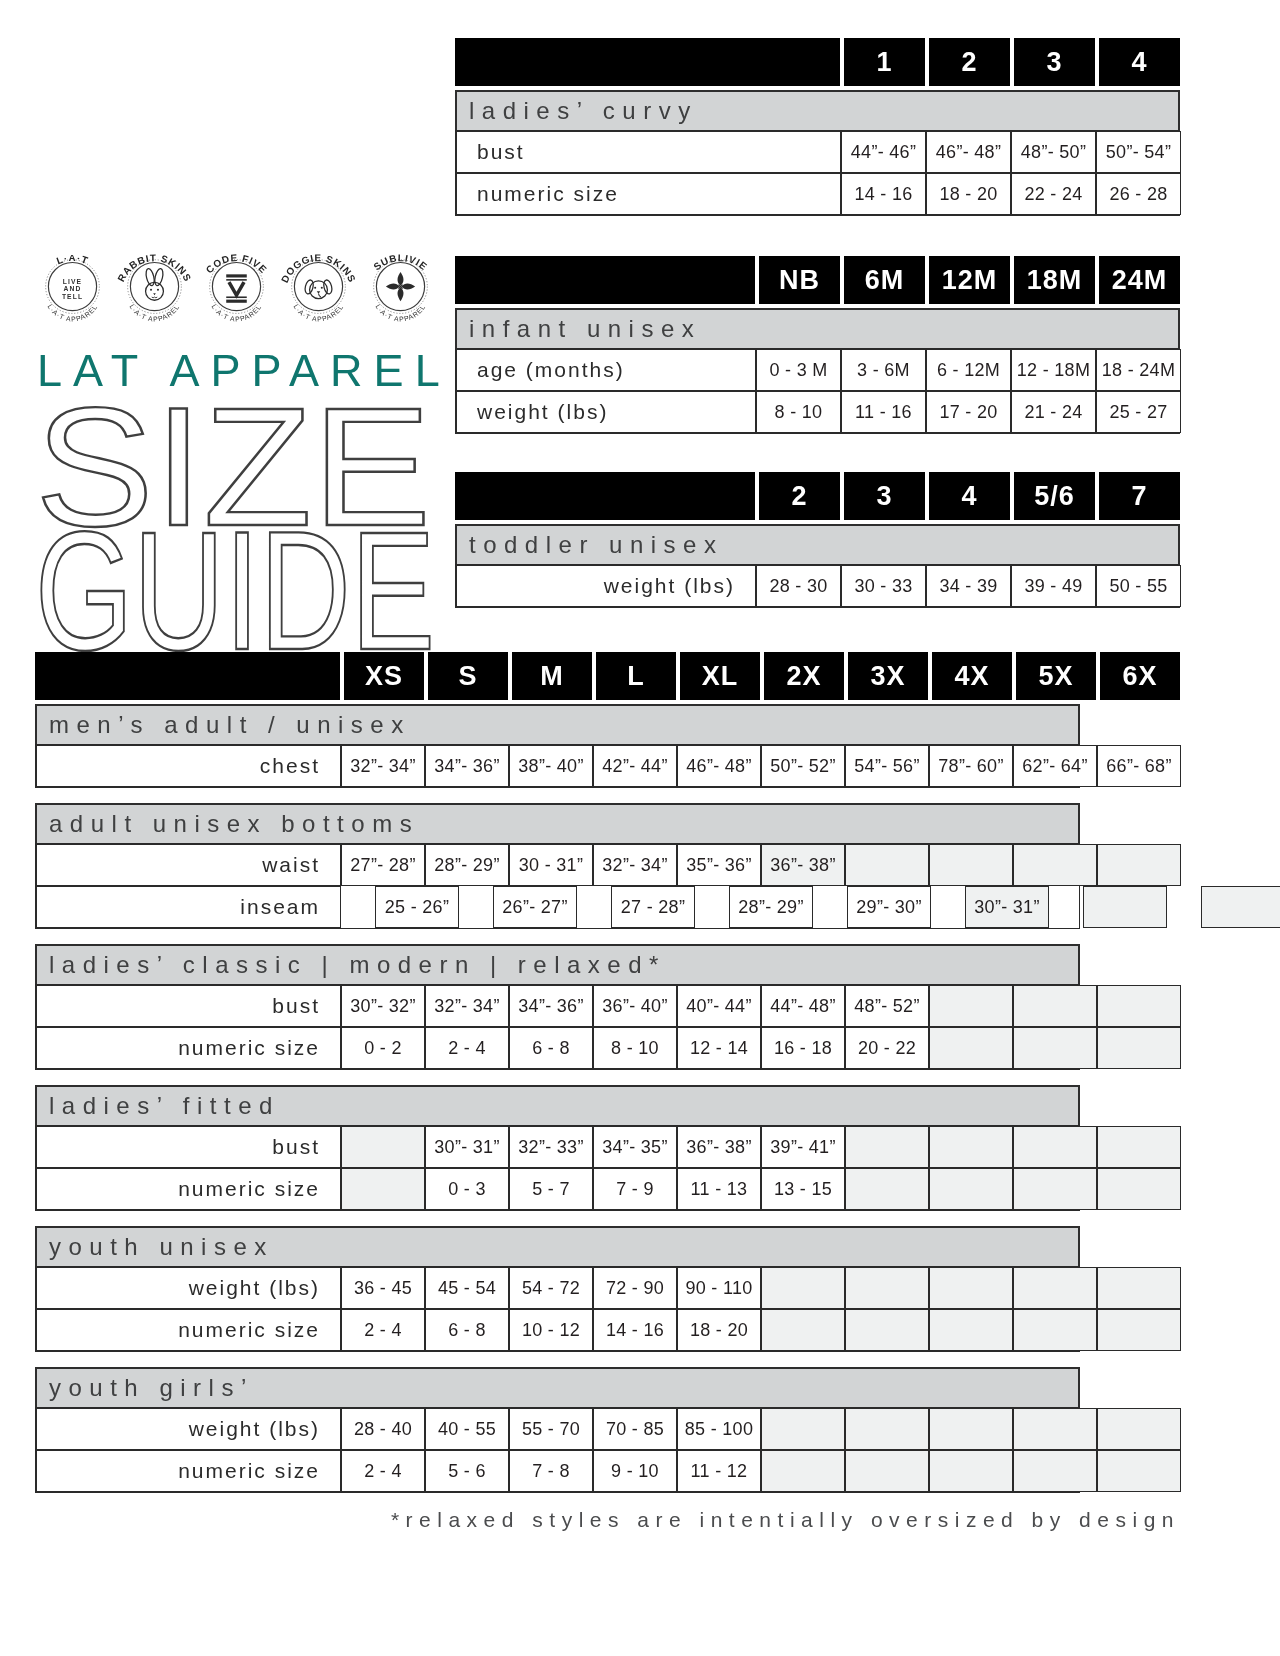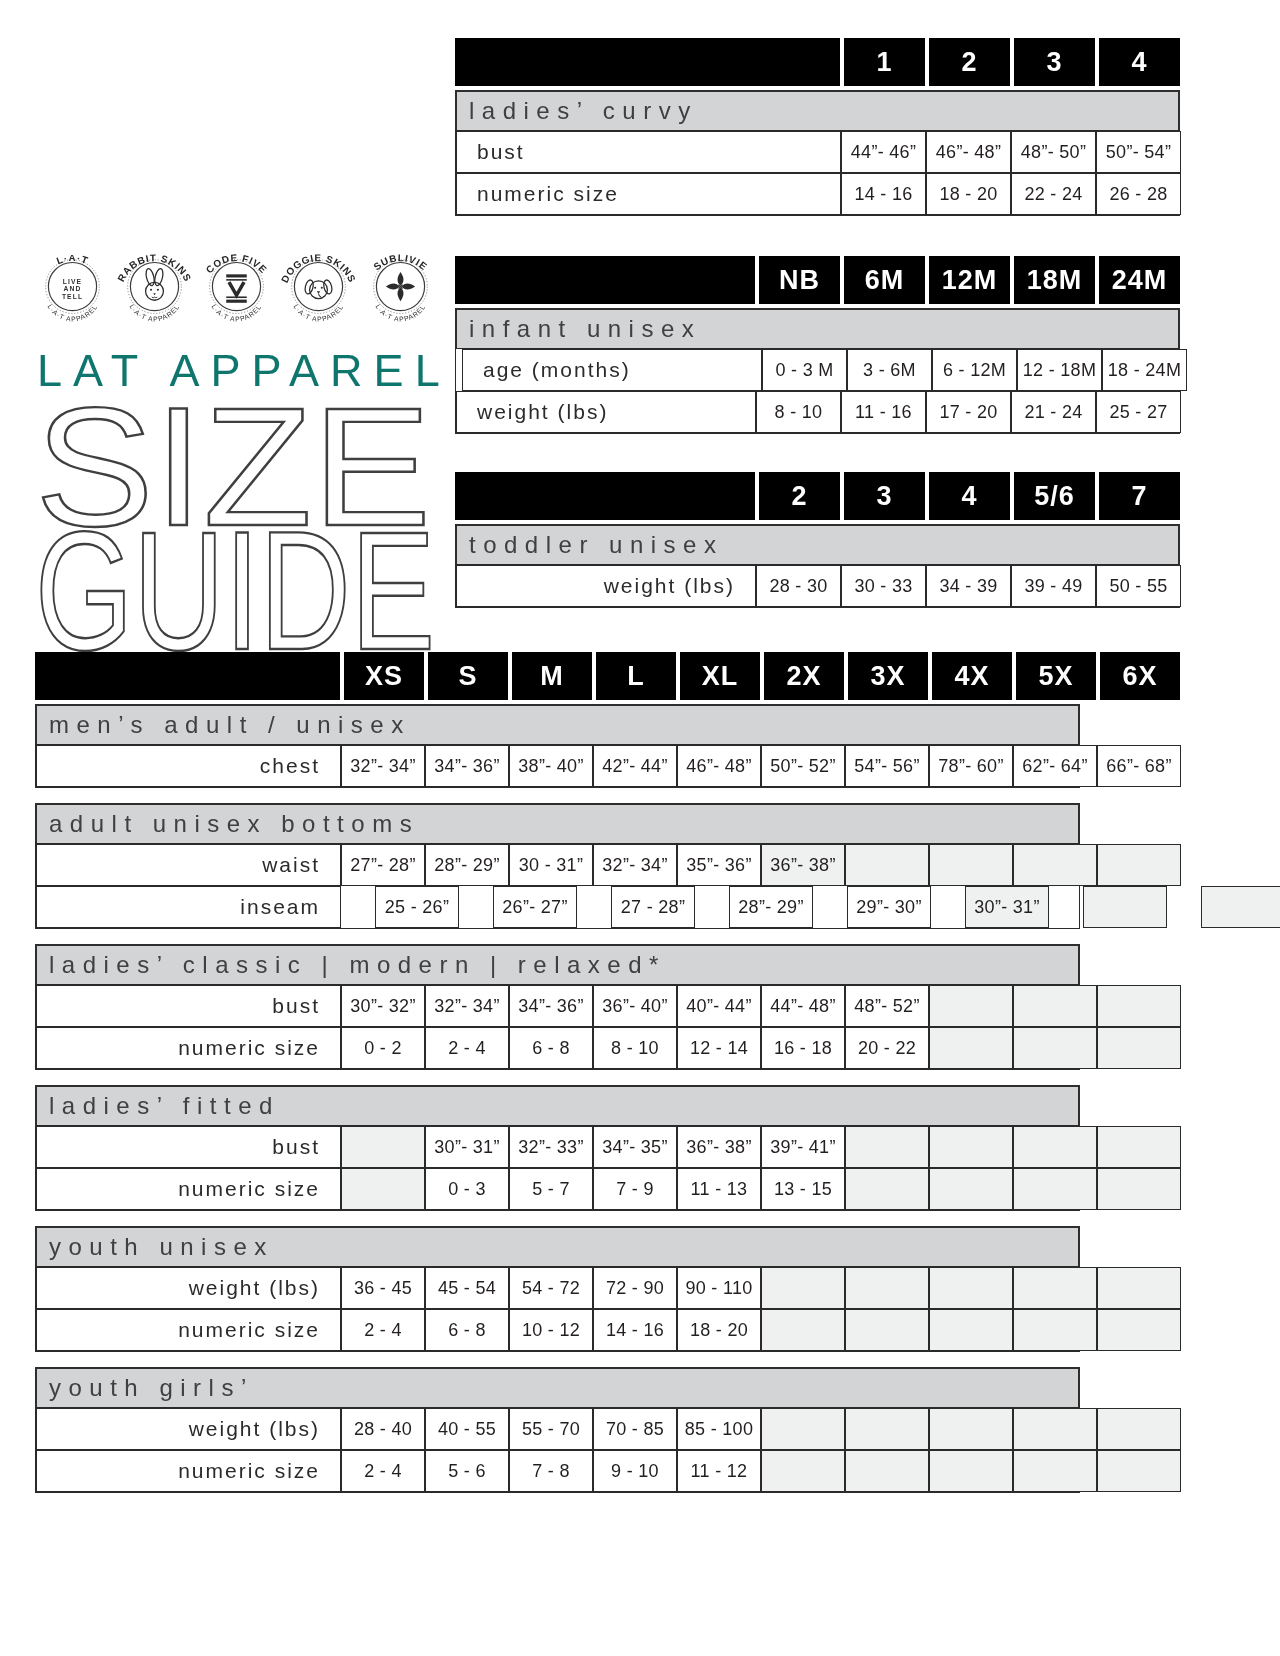--- a/index.html
+++ b/index.html
@@ -213,21 +213,21 @@
         <div class="hdr-row" style="grid-template-columns: 300px repeat(5, 85px); border-radius: 10px;">
           <div class="hdr-spacer"></div>
           <div class="hdr-cell">NB</div>
           <div class="hdr-cell">6M</div>
           <div class="hdr-cell">12M</div>
           <div class="hdr-cell">18M</div>
           <div class="hdr-cell">24M</div>
         </div>
         <div class="section-bar">infant unisex</div>
         <div class="rows">
-          <div class="drow" style="grid-template-columns: 300px repeat(5, 85px); margin-left: 6px;">
+          <div class="drow" style="grid-template-columns: 300px repeat(5, 85px);">
             <div class="dlabel left">age (months)</div>
             <div class="dcell">0 - 3 M</div>
             <div class="dcell">3 - 6M</div>
             <div class="dcell">6 - 12M</div>
             <div class="dcell">12 - 18M</div>
             <div class="dcell">18 - 24M</div>
           </div>
           <div class="drow" style="grid-template-columns: 300px repeat(5, 85px);">
             <div class="dlabel left">weight (lbs)</div>
             <div class="dcell">8 - 10</div>
@@ -433,13 +433,14 @@
             <div class="dcell shaded"></div>
             <div class="dcell shaded"></div>
             <div class="dcell shaded"></div>
             <div class="dcell shaded"></div>
             <div class="dcell shaded"></div>
           </div>
         </div>
       </section>
     </div>
 
+  <div class="footnote">*relaxed styles are intentially oversized by design</div>
 </div>
 
 </body></html>

